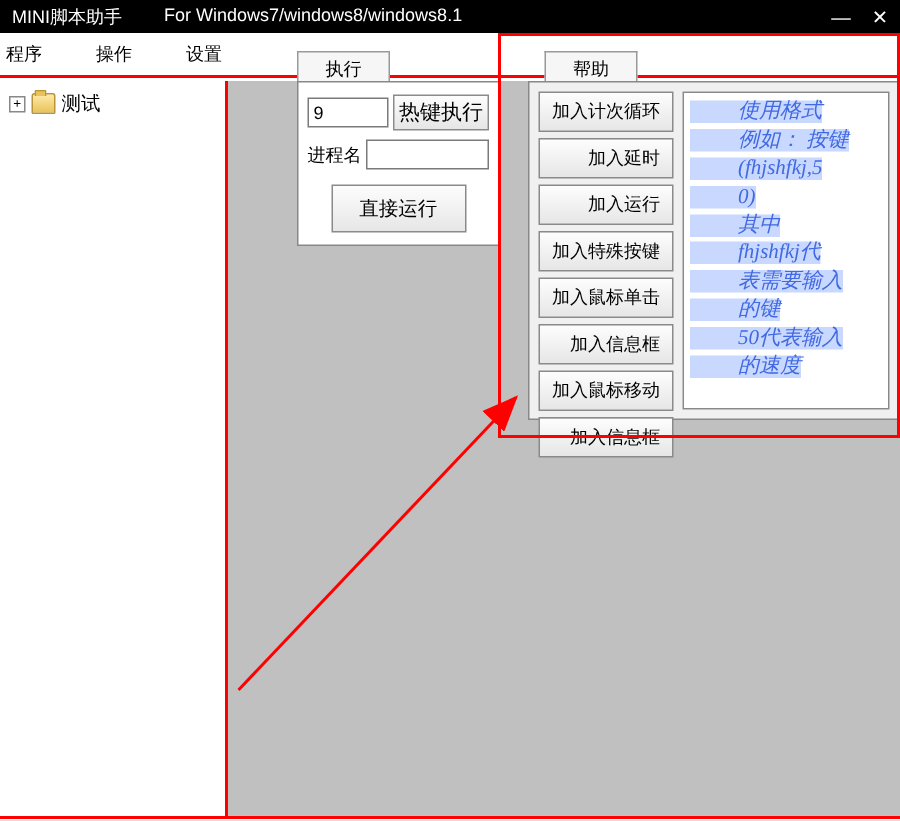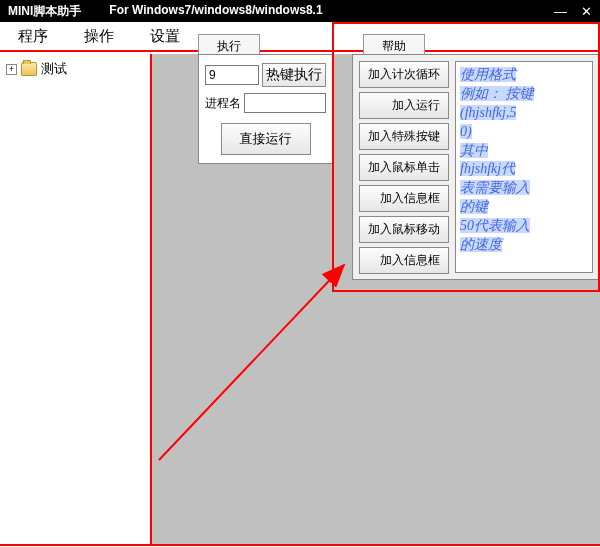--- a/index.html
+++ b/index.html
@@ -1,39 +1,39 @@
 <!DOCTYPE html>
 <html><head>
 <meta charset="utf-8">
 <style>
   * { box-sizing: border-box; margin: 0; padding: 0; }
   body { font-family: "Microsoft YaHei", "SimSun", sans-serif; font-size: 12px; background: #fff; width: 600px; height: 547px; overflow: hidden; position: relative; }
   
   .titlebar { background: #000; color: #fff; height: 22px; display: flex; align-items: center; padding: 0 8px; font-size: 12px; justify-content: space-between; }
-  .titlebar-left { display: flex; gap: 28px; font-weight: bold; }
+  .titlebar-left { display: flex; gap: 28px; }
   .titlebar-right { display: flex; gap: 14px; font-size: 13px; }
   
-  .menubar { height: 30px; display: flex; align-items: center; padding-left: 18px; gap: 36px; font-size: 15px; border-bottom: 2px solid red; }
+  .menubar { height: 30px; display: flex; align-items: center; padding-left: 4px; gap: 36px; font-size: 12px; border-bottom: 2px solid red; }
   .menubar-item { cursor: pointer; }
   
   .exec-tab-host { position: absolute; left: 198px; top: 34px; }
   .tab-btn { display: inline-block; background: #f6f6f6; border: 1px solid #999; border-bottom: none; padding: 3px 18px 3px 18px; font-size: 12px; cursor: pointer; }
   .exec-panel { position: absolute; left: 198px; top: 54px; width: 135px; height: 110px; background: #fff; border: 1px solid #888; padding: 8px 6px; }
   .exec-row { display: flex; align-items: center; margin-bottom: 6px; gap: 3px; }
   .exec-row input[type="text"] { flex: 1; height: 20px; border: 1px solid #7a7a7a; font-size: 12px; padding: 0 3px; min-width: 0; }
   .small-btn { background: linear-gradient(#fdfdfd,#e6e6e6); border: 1px solid #8a8a8a; font-size: 14px; padding: 2px 3px; cursor: pointer; white-space: nowrap; }
   .exec-label { font-size: 12px; }
   .big-btn { display: block; margin: 10px auto 0; background: linear-gradient(#fdfdfd,#e6e6e6); border: 1px solid #8a8a8a; font-size: 13px; padding: 6px 18px; cursor: pointer; }
   
   .help-tab-host { position: absolute; left: 363px; top: 34px; }
   .help-panel { position: absolute; left: 352px; top: 54px; right: 0; height: 226px; background: #f0f0f0; border: 1px solid #888; display: flex; padding: 6px; gap: 6px; }
   .help-btns { display: flex; flex-direction: column; gap: 4px; }
   .help-btn { background: linear-gradient(#fdfdfd,#e6e6e6); border: 1px solid #8a8a8a; font-size: 12px; padding: 4px 8px; cursor: pointer; white-space: nowrap; text-align: right; }
   .help-text { flex: 1; background: #fff; border: 1px solid #888; padding: 4px; overflow-y: auto; font-family: "KaiTi","STKaiti",serif; font-style: italic; font-size: 14px; line-height: 1.35; }
-  .help-text span { color: #4169e1; background: #c8d8ff; }
+  .help-text span { color: #4169e1; background: #c8d8ff; padding-left: 32px; }
   
   .sidebar { position: absolute; left: 0; top: 54px; width: 152px; bottom: 3px; background: #fff; border-right: 2px solid red; }
   .tree { padding: 6px 6px; display: flex; align-items: center; gap: 4px; font-size: 13px; }
   .tree-exp { width: 11px; height: 11px; border: 1px solid #888; display: inline-flex; align-items: center; justify-content: center; font-size: 9px; line-height: 1; cursor: pointer; }
   .tree-icon { width: 16px; height: 14px; background: linear-gradient(#ffe9a8,#e8c35a); border: 1px solid #b9953a; border-radius: 2px 2px 1px 1px; position: relative; }
   .tree-icon::before { content: ""; position: absolute; left: 1px; top: -3px; width: 6px; height: 3px; background: #e8c35a; border: 1px solid #b9953a; border-bottom: none; border-radius: 1px 1px 0 0; }
   
   .workspace { position: absolute; left: 152px; top: 54px; right: 0; bottom: 3px; background: #c0c0c0; }
   
   .red-frame { position: absolute; border: 2px solid red; pointer-events: none; }
@@ -84,20 +84,21 @@
   </div>
   <button class="big-btn">直接运行</button>
 </div>
 
 <div class="help-tab-host">
   <span class="tab-btn">帮助</span>
 </div>
 <div class="help-panel">
   <div class="help-btns">
     <button class="help-btn">加入计次循环</button>
+    <button class="help-btn">加入延时</button>
     <button class="help-btn">加入运行</button>
     <button class="help-btn">加入特殊按键</button>
     <button class="help-btn">加入鼠标单击</button>
     <button class="help-btn">加入信息框</button>
     <button class="help-btn">加入鼠标移动</button>
     <button class="help-btn">加入信息框</button>
   </div>
   <div class="help-text">
     <span>使用格式</span><br>
     <span>例如： 按键</span><br>

